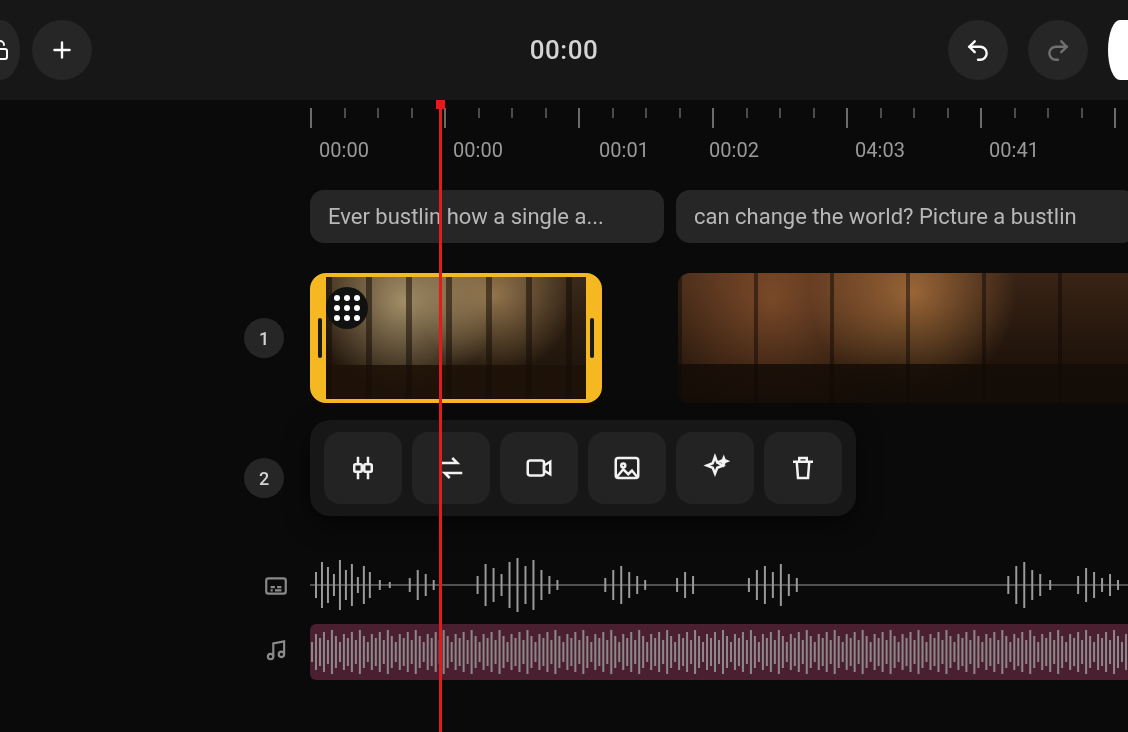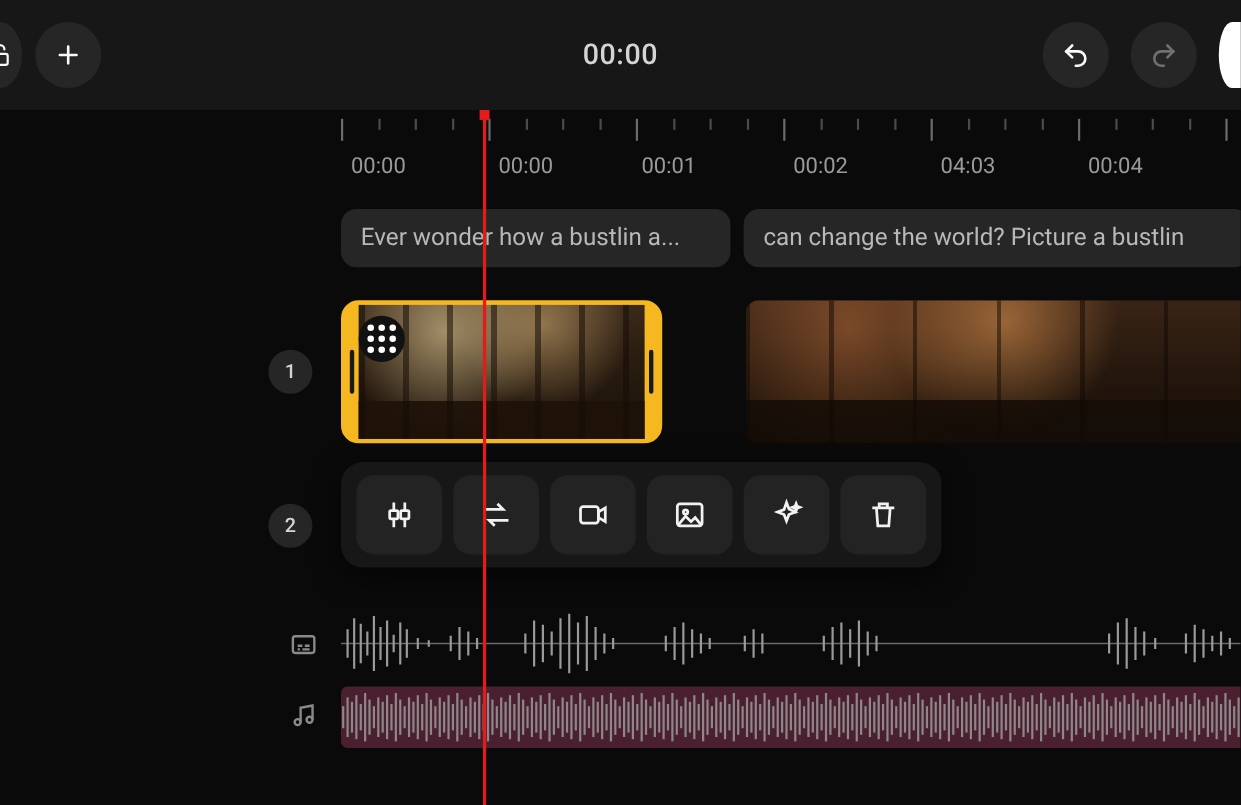--- a/index.html
+++ b/index.html
@@ -270,28 +270,28 @@
     <div class="tick minor" style="left:613px"></div>
     <div class="tick minor" style="left:647px"></div>
     <div class="tick major" style="left:680px"></div>
     <div class="tick minor" style="left:714px"></div>
     <div class="tick minor" style="left:747px"></div>
     <div class="tick minor" style="left:781px"></div>
     <div class="tick major" style="left:814px"></div>
 
     <div class="tick-label" style="left:44px">00:00</div>
     <div class="tick-label" style="left:178px">00:00</div>
-    <div class="tick-label" style="left:308px">00:01</div>
-    <div class="tick-label" style="left:446px">00:02</div>
+    <div class="tick-label" style="left:324px">00:01</div>
+    <div class="tick-label" style="left:434px">00:02</div>
     <div class="tick-label" style="left:580px">04:03</div>
-    <div class="tick-label" style="left:714px">00:04</div>
+    <div class="tick-label" style="left:714px">00:41</div>
   </div>
 
   <div class="text-row">
-    <div class="text-clip c1">Ever wonder how a bustlin a...</div>
+    <div class="text-clip c1">Ever bustlin how a single a...</div>
     <div class="text-clip c2">can change the world? Picture a bustlin</div>
   </div>
 
   <div class="track-badge track1-badge">1</div>
   <div class="track-badge track2-badge">2</div>
 
   <div class="video-track1">
     <div class="clip selected clip1">
       <div class="handle left"></div>
       <div class="thumb" style="width:100%">

